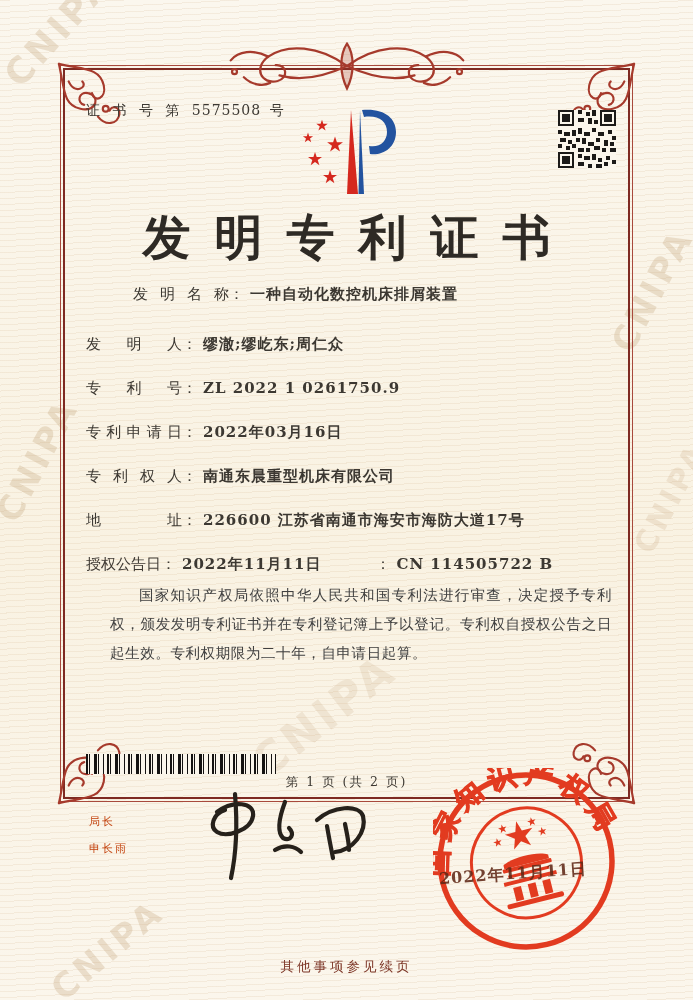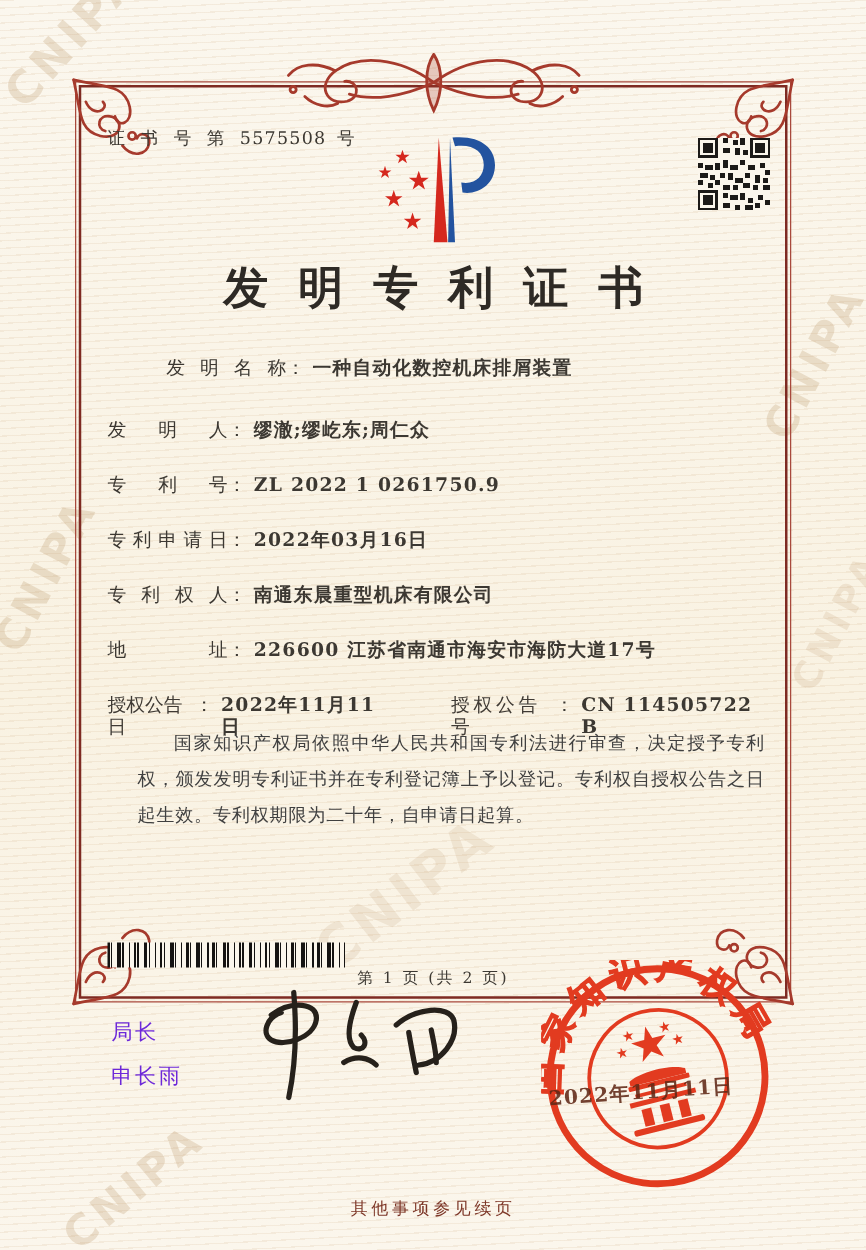--- a/index.html
+++ b/index.html
@@ -36,21 +36,21 @@
   .orn-br{right:-6px;bottom:-6px;transform:scale(-1,-1);}
   .orn-top{left:50%;top:-30px;transform:translateX(-50%);}
   .content{position:absolute;inset:0;z-index:4;}
   .cert-no{
     position:absolute;left:25px;top:36px;font-size:14px;letter-spacing:4px;color:#3c3832;
   }
   .logo{position:absolute;left:50%;top:38px;transform:translateX(-50%);}
   .qr{position:absolute;right:16px;top:44px;width:58px;height:58px;}
   .title{
     position:absolute;left:0;right:0;top:140px;text-align:center;
-    font-size:36px;font-weight:700;color:#2e2a25;letter-spacing:24px;text-indent:24px;
+    font-size:48px;font-weight:700;color:#2e2a25;letter-spacing:24px;text-indent:24px;
   }
   .fields{position:absolute;left:25px;right:22px;top:220px;font-size:15px;}
   .frow{display:flex;margin-bottom:27px;line-height:17px;}
   .flabel{
     display:inline-block;width:96px;text-align:justify;text-align-last:justify;
     -moz-text-align-last:justify;color:#3c3832;flex:0 0 96px;
   }
   .fcolon{flex:0 0 auto;color:#3c3832;}
   .fvalue{margin-left:6px;color:#3c3832;letter-spacing:1px;font-weight:bold;}
   .grant-row{display:flex;}
@@ -60,21 +60,21 @@
     font-size:14.5px;line-height:29px;color:#404040;text-align:justify;letter-spacing:0.6px;margin-left:24px;
   }
   .paras p{margin:0;text-indent:2em;}
   .barcode{
     position:absolute;left:25px;top:688px;width:190px;height:20px;
     background:repeating-linear-gradient(90deg,
       #151312 0 2px,#fbf6ec 2px 3px,#151312 3px 4px,#fbf6ec 4px 8px,
       #151312 8px 11px,#fbf6ec 11px 12px,#151312 12px 13px,#fbf6ec 13px 17px,
       #151312 17px 18px,#fbf6ec 18px 21px);
   }
-  .signer{position:absolute;left:28px;top:748px;font-size:17px;color:#6d28d9;letter-spacing:2px;}
+  .signer{position:absolute;left:28px;top:748px;font-size:11px;color:#c2410c;letter-spacing:2px;}
   .signer div{margin-bottom:12px;}
   .autograph{position:absolute;left:128px;top:718px;}
   .seal{position:absolute;left:372px;top:702px;width:186px;height:186px;}
   .seal-date{
     position:absolute;left:364px;top:798px;width:176px;text-align:center;
     font-size:16px;font-weight:700;color:rgba(96,40,22,0.88);
     transform:rotate(-4deg);letter-spacing:1px;
   }
   .page-num{
     position:absolute;left:0;right:0;bottom:10px;text-align:center;
@@ -270,21 +270,20 @@
         <div class="frow">
           <span class="flabel">地址</span>
             <span class="fcolon">：</span>
           <span class="fvalue">226600 江苏省南通市海安市海防大道17号</span>
         </div>
         <div class="frow grant-row">
           <span>授权公告日</span>
             <span class="fcolon">：</span>
           <span class="fvalue">2022年11月11日</span>
           <span class="grant-right">
-            <span style="letter-spacing:3px;">授权公告号</span>
               <span class="fcolon">：</span>
             <span class="fvalue">CN 114505722 B</span>
           </span>
         </div>
       </div>
 
       <div class="paras">
         <p>国家知识产权局依照中华人民共和国专利法进行审查，决定授予专利权，颁发发明专利证书并在专利登记簿上予以登记。专利权自授权公告之日起生效。专利权期限为二十年，自申请日起算。</p>
       </div>
 

